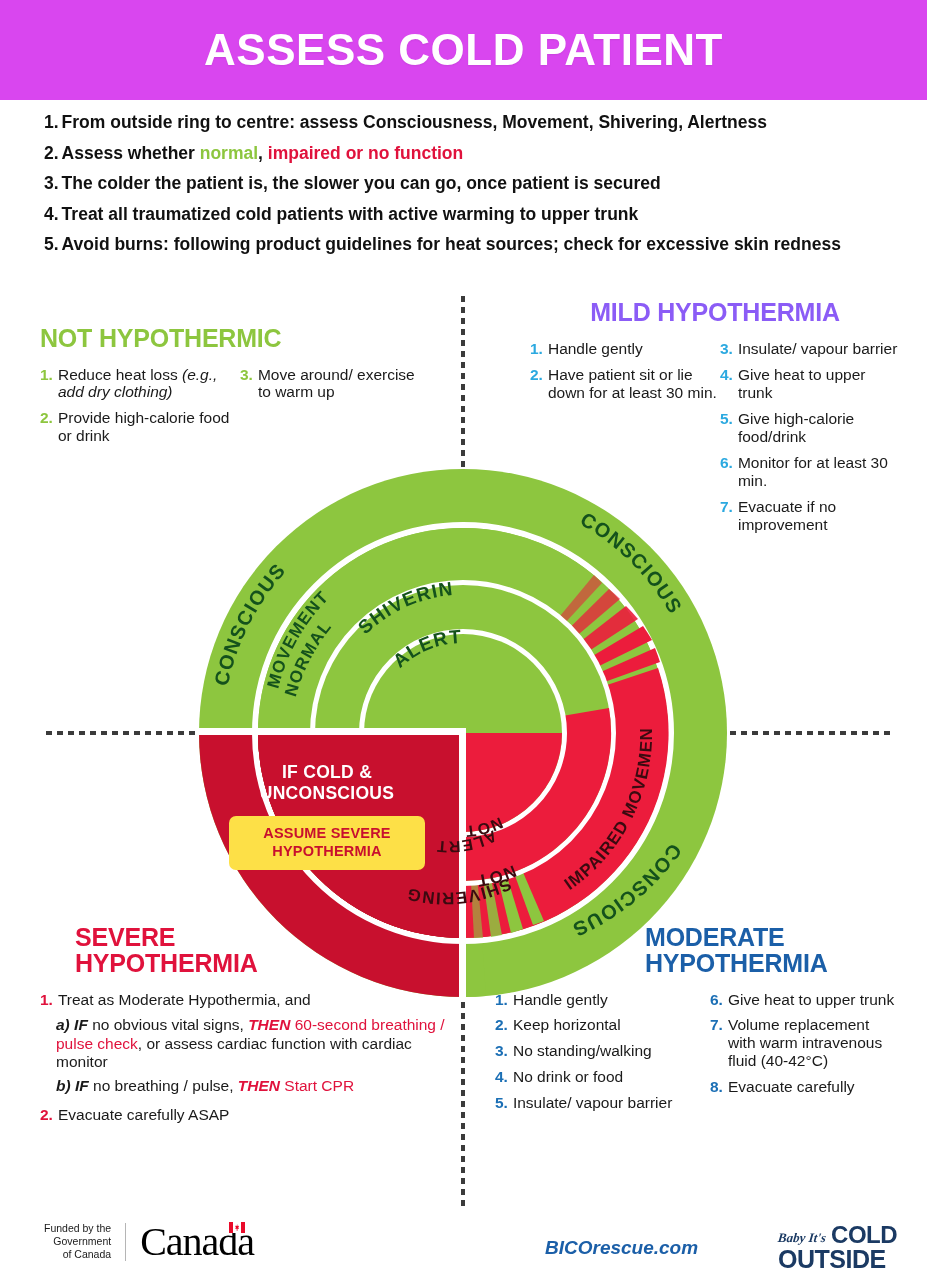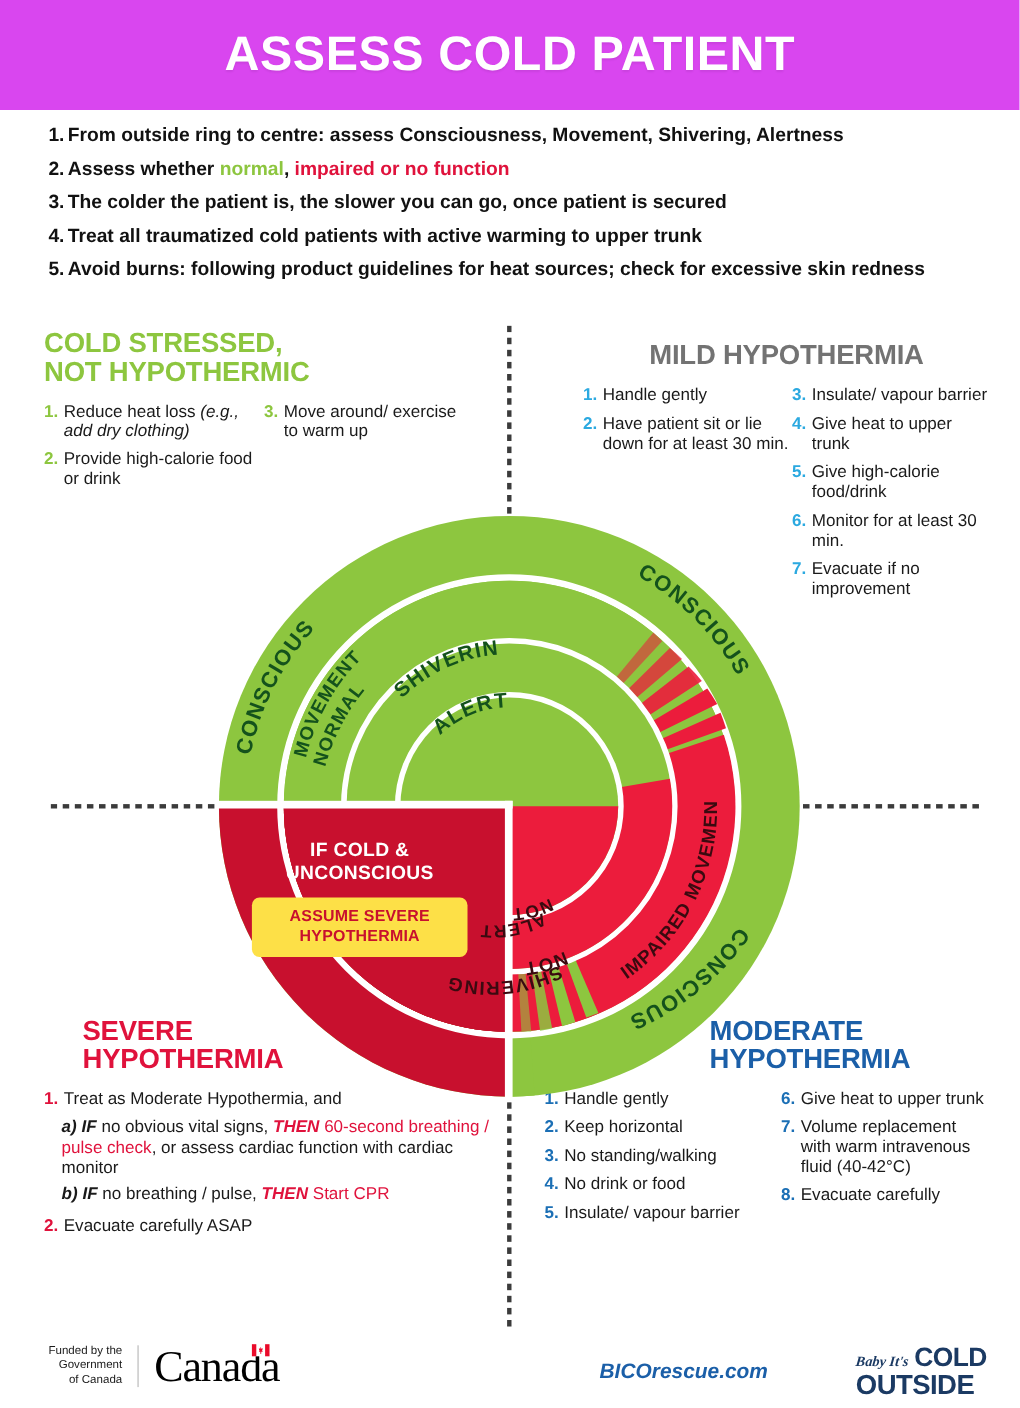--- a/index.html
+++ b/index.html
@@ -35,21 +35,21 @@
   .r { color:#E0123C; }
 
   
   .panel { position:absolute; }
 
   .panel h2 {
     font-size:25px; font-weight:bold; line-height:1.03;
     margin-bottom:14px; letter-spacing:-.2px;
   }
   h2.green { color:#8DC63F; }
-  h2.blue-l { color:#737373;margin-top:11px; }
+  h2.blue-l { color:#8b5cf6; }
   h2.blue-d { color:#1B5FA8; }
   h2.red { color:#E0123C;margin-left:35px; }
 
   .cols { display:flex; }
   ol.items { list-style:none; }
   ol.items li {
     display:flex; font-size:15.5px; line-height:1.16;
     margin-bottom:8px;
   }
   ol.items li .n {
@@ -178,21 +178,21 @@
   </li>
 </ul>
 
 <div class="dot-v" id="dv1"></div>
 <div class="dot-v" id="dv2"></div>
 <div class="dot-h" id="dh1"></div>
 <div class="dot-h" id="dh2"></div>
 
 <div class="panel" id="panel-cold">
   <h2 class="green">
-    <span>COLD STRESSED,</span><br>
+    <br>
     <span>NOT HYPOTHERMIC</span>
   </h2>
   <div class="cols">
     <ol class="items" style="width:200px">
       <li>
         <span class="n n-green">1.</span>
         <span><span>Reduce heat loss </span><i>(e.g., add dry clothing)</i></span>
       </li>
       <li>
         <span class="n n-green">2.</span>

